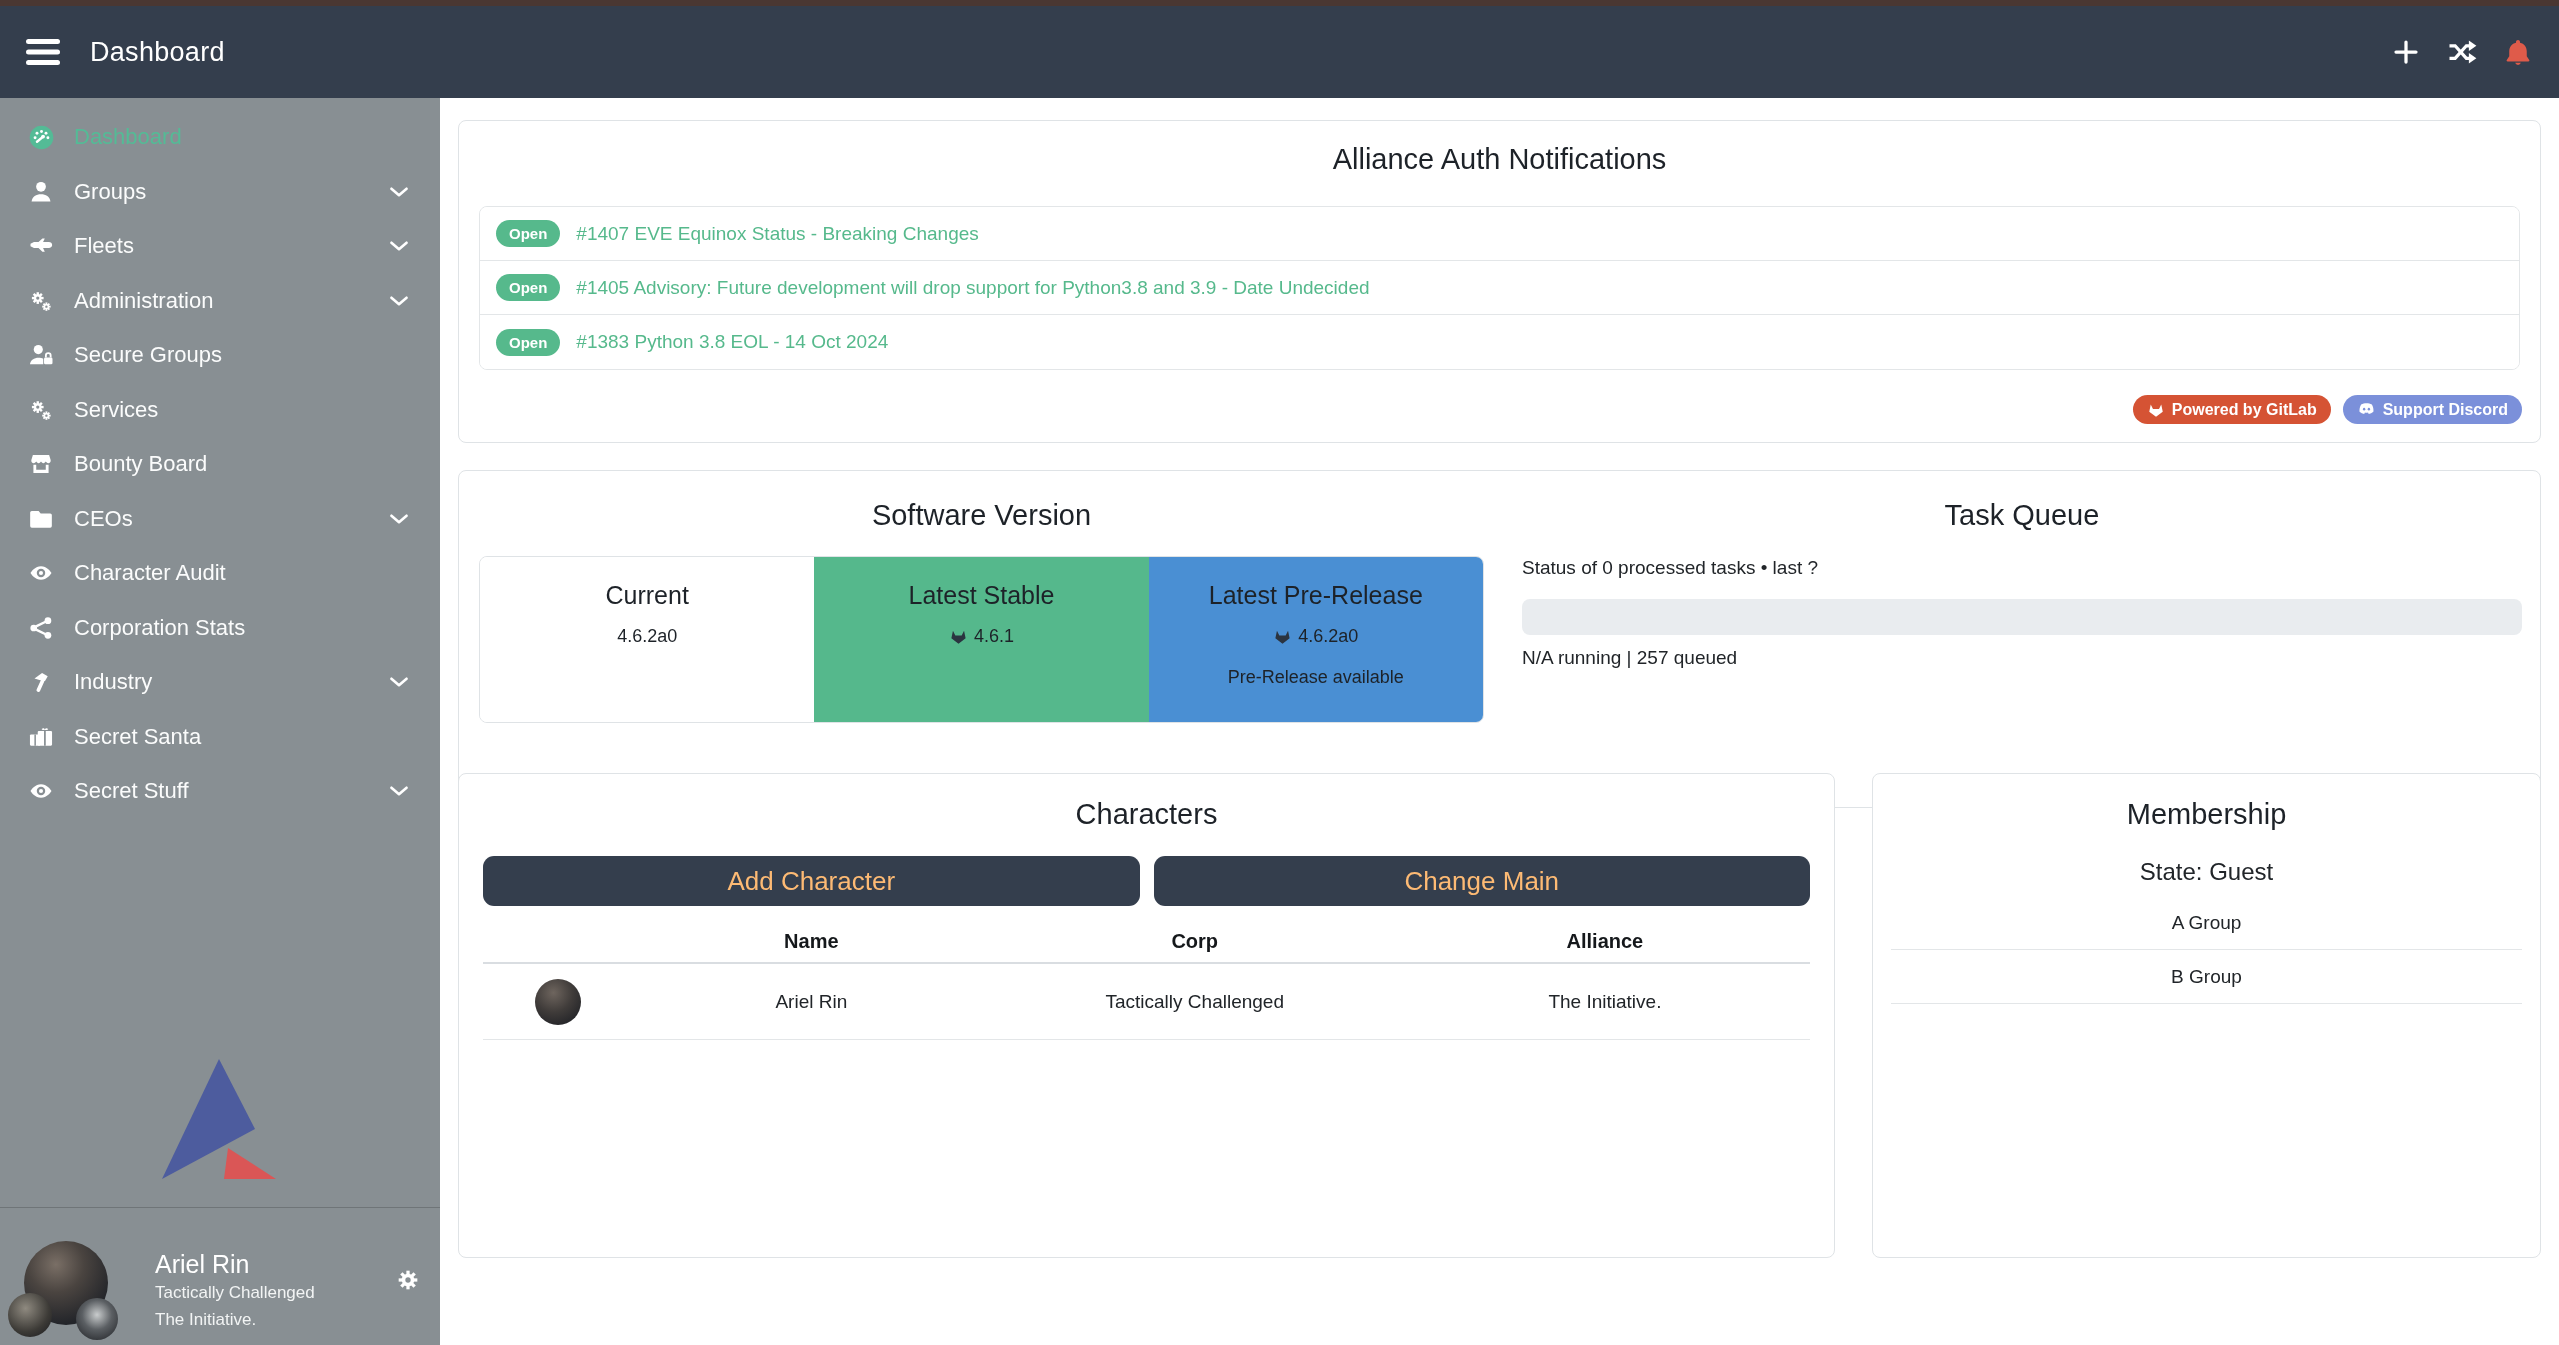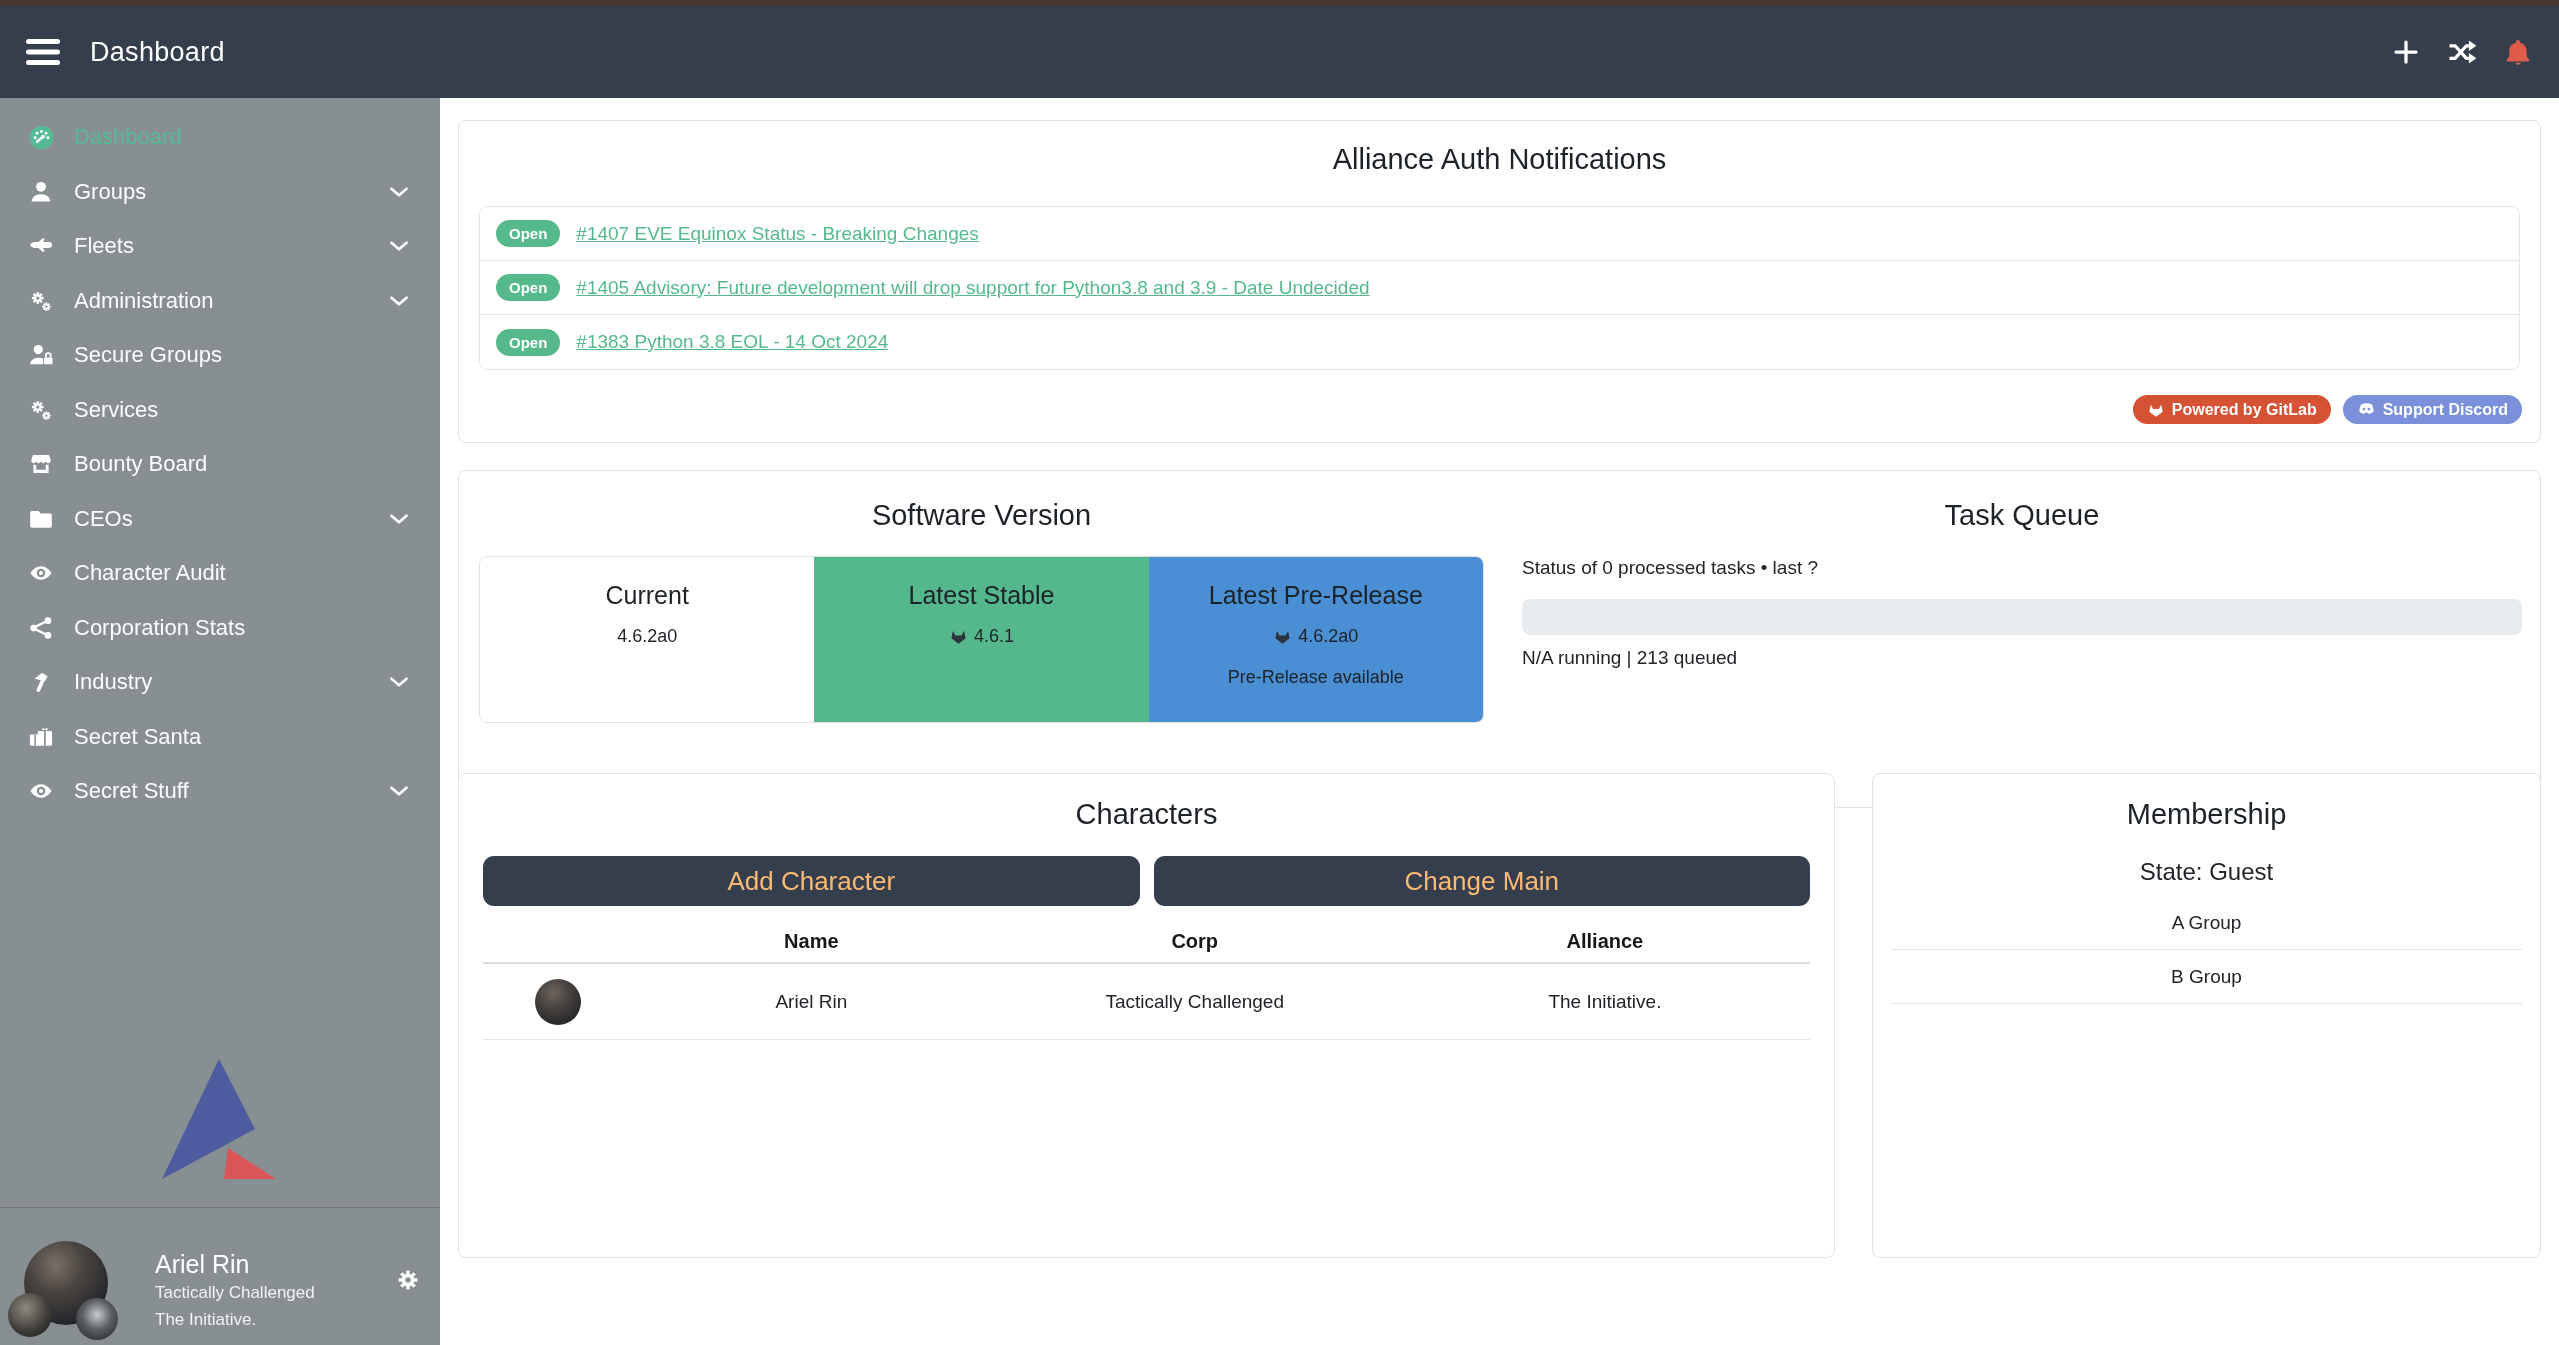--- a/index.html
+++ b/index.html
@@ -43,21 +43,21 @@
 
   .panel-notif { left:18px; top:22px; width:2083px; height:323px; }
   .panel-notif .panel-title { margin-top:22px; }
   .notif-list { position:absolute; left:20px; right:20px; top:85px;
     border:1px solid #e3e6e8; border-radius:8px; overflow:hidden; }
   .notif-item { height:54px; display:flex; align-items:center; gap:16px;
     padding:0 16px; background:#fff; border-bottom:1px solid #e3e6e8; }
   .notif-item:last-child { border-bottom:none; }
   .badge-open { background:#56b98c; color:#fff; font-size:15px; font-weight:bold;
     padding:6px 13px; border-radius:14px; line-height:1; }
-  .notif-link { color:#56b98c; font-size:19px; text-decoration:underline; cursor:pointer;text-align:center; }
+  .notif-link { color:#56b98c; font-size:19px; cursor:pointer;text-align:center; }
   .ext-badges { position:absolute; right:18px; top:274px; display:flex; gap:12px; }
   .ext-badge { height:29px; border-radius:15px; display:flex; align-items:center; gap:7px;
     padding:0 14px; color:#fff; font-size:16px; font-weight:bold; cursor:pointer; }
   .badge-gitlab { background:#d55334; }
   .badge-discord { background:#7b90da; }
 
   .panel-sw { left:18px; top:372px; width:2083px; height:338px; }
   .sw-col { position:absolute; left:0; top:0; width:1045px; height:278px; }
   .tq-col { position:absolute; left:1045px; top:0; right:0; height:278px; }
   .sw-col .panel-title, .tq-col .panel-title { margin-top:28px; }
@@ -466,21 +466,21 @@
           <div class="v-note">Pre-Release available</div>
         </div>
       </div>
     </div>
     <div class="tq-col">
       <div class="panel-title">Task Queue</div>
       <div class="tq-status">Status of 0 processed tasks • last ?</div>
       <div class="tq-bar">
           <div class="tq-fill" style="width: 0%;"></div>
         </div>
-      <div class="tq-queue">N/A running | 213 queued</div>
+      <div class="tq-queue">N/A running | 257 queued</div>
     </div>
   </div>
 
   <div class="panel panel-chars">
     <div class="panel-title">Characters</div>
     <div class="char-btns">
       <button class="char-btn">Add Character</button>
       <button class="char-btn">Change Main</button>
     </div>
     <div class="char-table">

